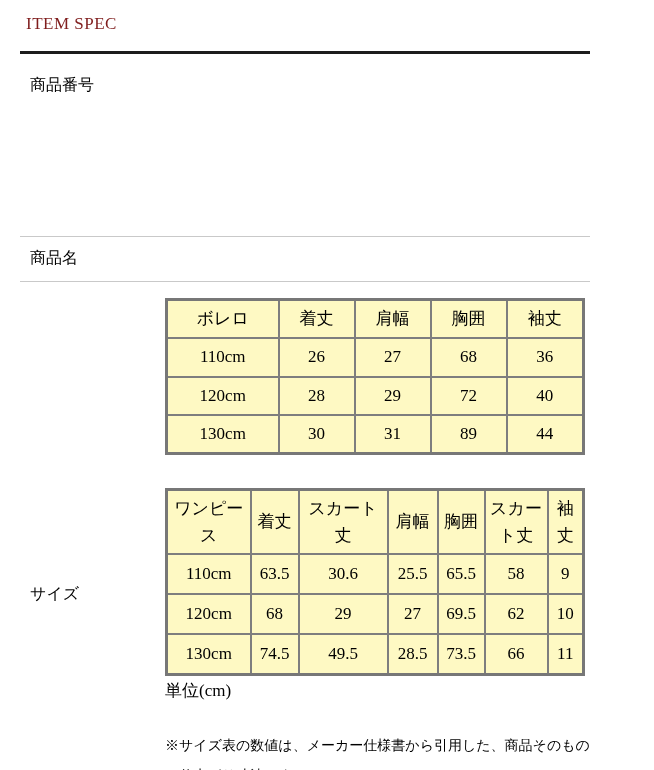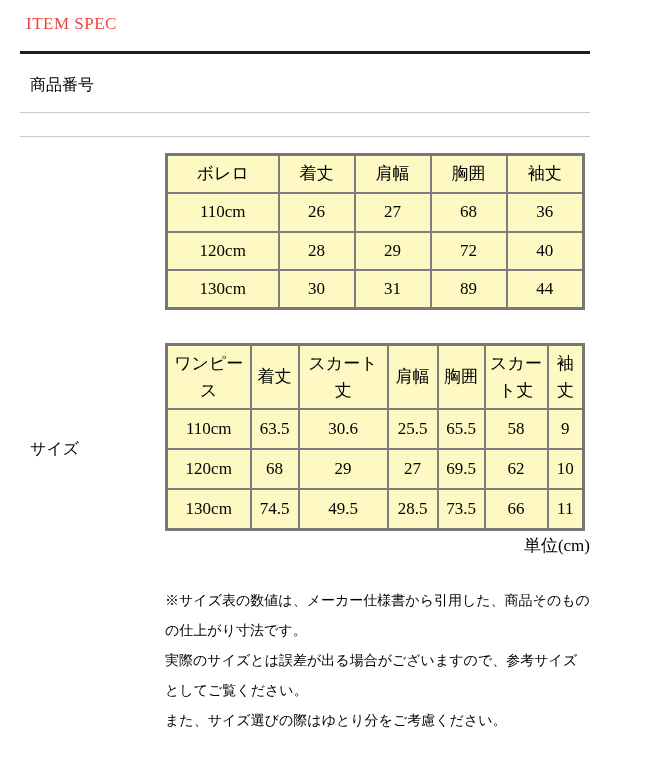--- a/index.html
+++ b/index.html
@@ -13,21 +13,21 @@
     color: #000000;
   }
   .page {
     box-sizing: border-box;
     width: 654px;
     padding: 0 64px 0 20px;
   }
   .page-title {
     font-size: 17px;
     font-weight: normal;
-    color: #ef4444;
+    color: #7f1d1d;
     letter-spacing: 0.5px;
     margin: 14px 0 17px 6px;
     line-height: 1.2;
   }
   .spec-table {
     border-top: 3px solid #1d1d1d;
   }
   .spec-row {
     display: flex;
     border-bottom: 1px solid #c9c9c9;
@@ -39,21 +39,21 @@
     box-sizing: border-box;
     width: 145px;
     flex: 0 0 145px;
     padding-left: 10px;
     font-size: 16px;
   }
   .spec-row .value {
     flex: 1 1 auto;
     font-size: 16px;
   }
-  .row-product-number { padding: 21px 0 16px 0; }
+  .row-product-number { padding: 21px 0 16px 0; flex-direction: column; }
   .row-product-name   { padding: 11px 0 12px 0; }
   .row-size {
     padding: 16px 0 0 0;
     align-items: center;
     border-bottom: none;
   }
   table.size-table {
     border-collapse: collapse;
     table-layout: fixed;
     width: 417px;
@@ -70,21 +70,20 @@
     line-height: 1.3;
     padding: 7px 2px;
     overflow: hidden;
   }
   #bolero-table { margin-bottom: 33px; }
   #onepiece-table th { padding: 4px 2px; line-height: 1.6; }
   #onepiece-table td { padding: 8px 2px; }
   .unit-note {
     font-size: 17px;
     margin: 3px 0 0 0;
-    text-align: right;
   }
   .size-disclaimer {
     font-size: 14px;
     line-height: 30px;
     margin: 29px 0 10px 0;
     white-space: pre-line;
   }
 </style>
 </head>
 <body>
@@ -93,20 +92,21 @@
 
   <h2 class="page-title">ITEM SPEC</h2>
 
   <div class="spec-table">
 
     <div class="spec-row row-product-number">
       <div class="label">商品番号</div>
     </div>
 
     <div class="spec-row row-product-name">
+      <div class="label">商品名</div>
     </div>
 
     <div class="spec-row row-size">
       <div class="label">サイズ</div>
       <div class="value">
 
         <table id="bolero-table" class="size-table">
           <colgroup>
             <col style="width:112px">
             <col style="width:76px">

